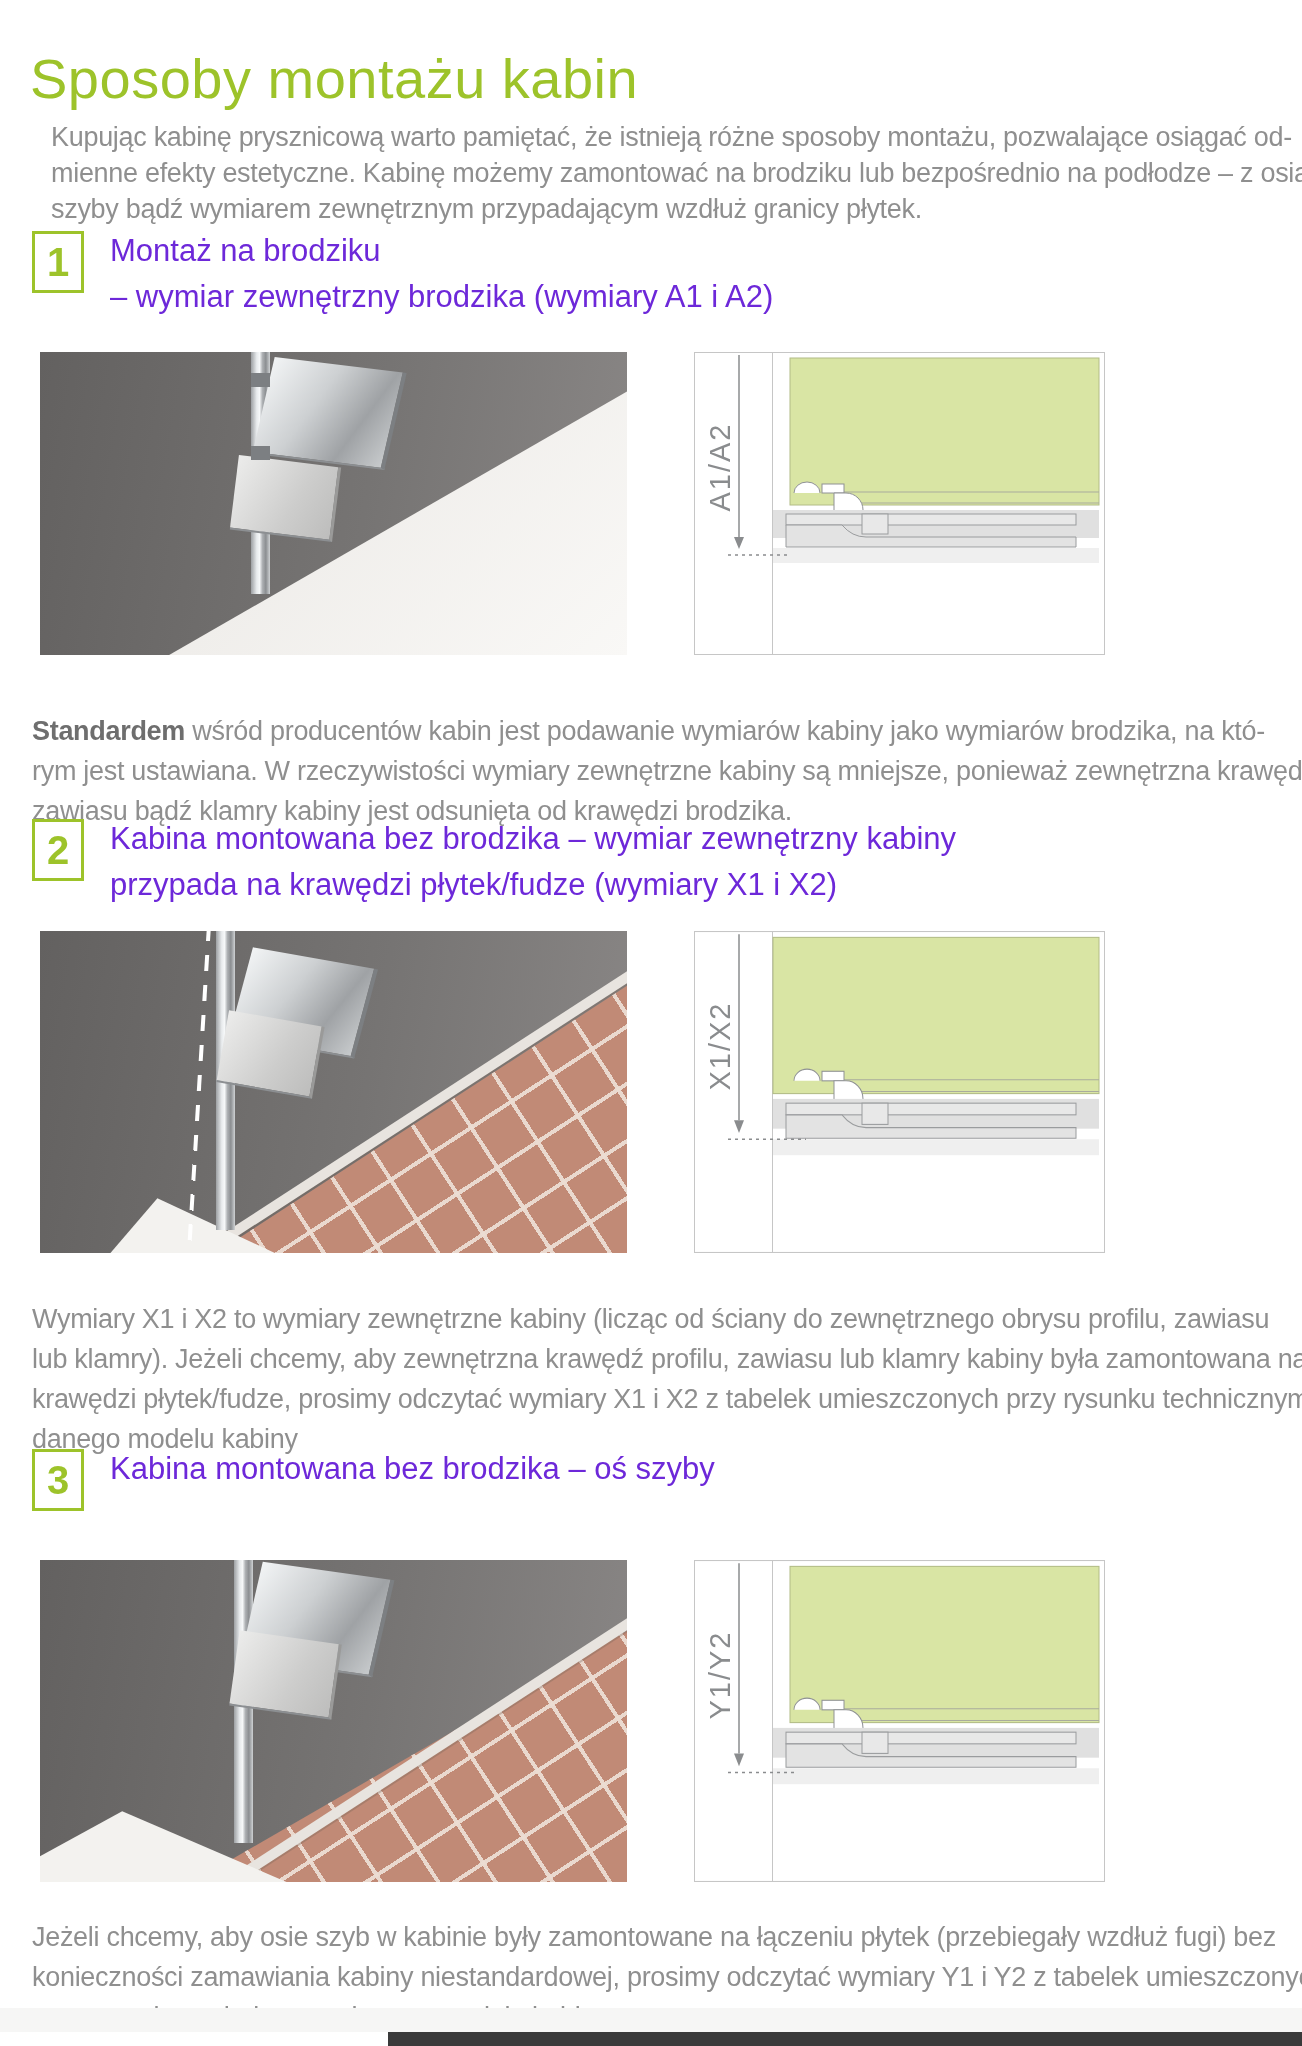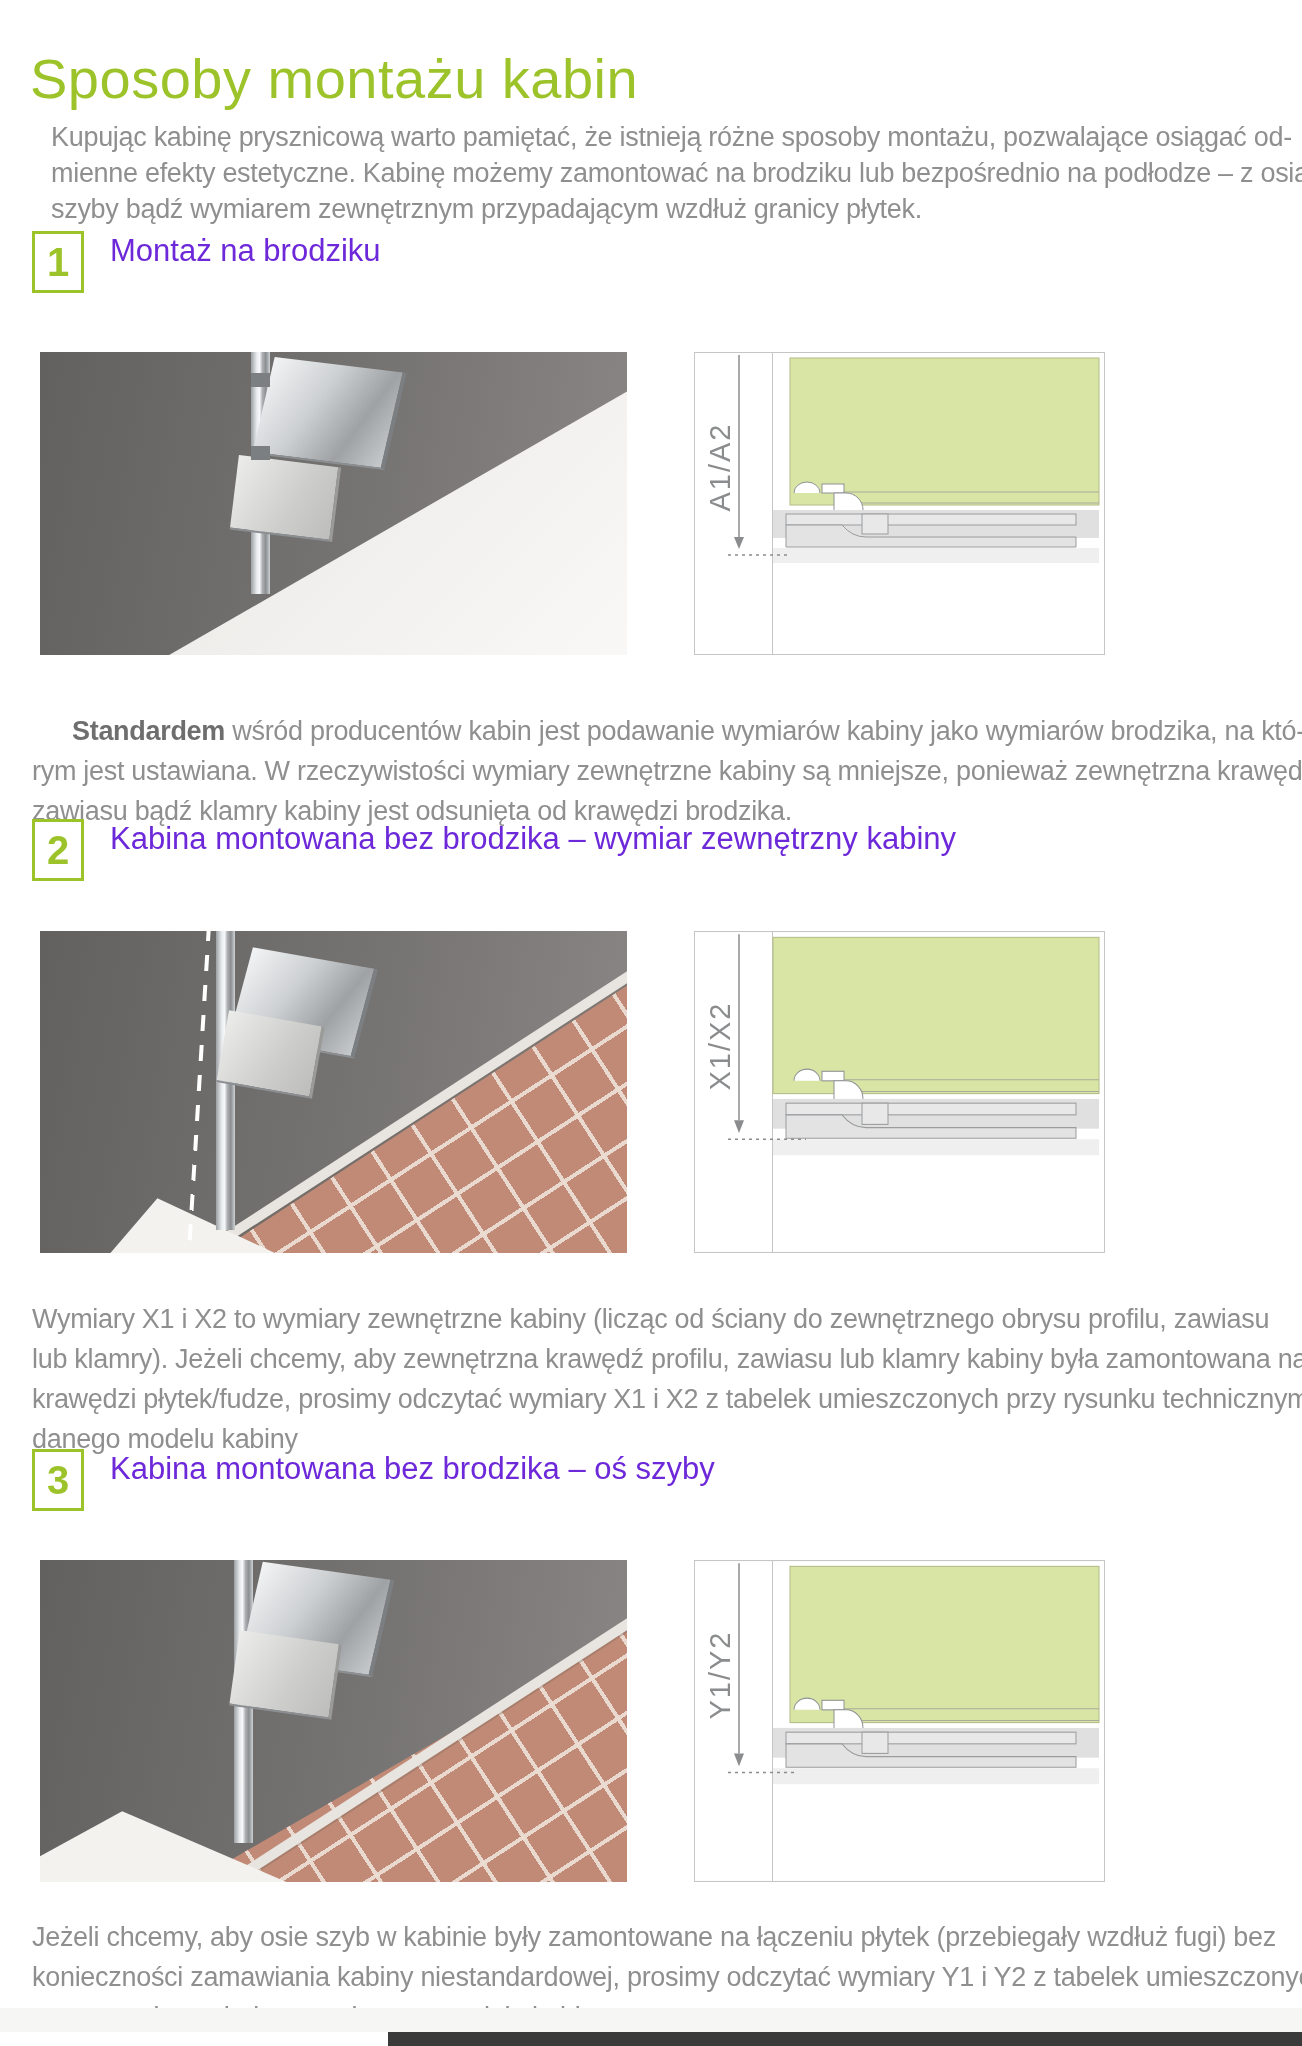--- a/index.html
+++ b/index.html
@@ -12,21 +12,21 @@
     position:absolute;left:30px;top:8px;font-size:56px;font-weight:400;
     color:#9dc32a;letter-spacing:.5px;white-space:nowrap;
   }
   .body-par{position:absolute;left:32px;color:#8f8f8f;font-size:27px;}
   .body-par .line{display:block;line-height:40px;white-space:nowrap;letter-spacing:-.3px;}
   .intro{top:92px;margin-left:19px;}
   .intro .line{line-height:36px;}
   .note1{top:684px;}
   .note2{top:1272px;}
   .note3{top:1890px;}
-  .note-bold{font-weight:bold;color:#6e6e6e;margin-left:40px;}
+  .note-bold{font-weight:bold;color:#6e6e6e;}
   
   .sec-head{position:absolute;left:32px;display:flex;align-items:flex-start;gap:26px;}
   .sec1{top:228px;} .sec2{top:816px;} .sec3{top:1446px;}
   .numbox{
     width:46px;height:56px;border:3px solid #9dc32a;display:flex;align-items:center;
     justify-content:center;font-size:40px;font-weight:bold;color:#9dc32a;margin-top:3px;
     flex:0 0 auto;
   }
   .sec-title .line{display:block;font-size:31px;line-height:46px;color:#6d28d9;white-space:nowrap;}
   
@@ -94,20 +94,21 @@
     <span class="line">mienne efekty estetyczne. Kabinę możemy zamontować na brodziku lub bezpośrednio na podłodze – z osią</span>
     <span class="line">szyby bądź wymiarem zewnętrznym przypadającym wzdłuż granicy płytek.</span>
   </p>
 
   <div class="sec-head sec1">
     <div class="numbox">
       <span>1</span>
     </div>
     <div class="sec-title">
       <span class="line">Montaż na brodziku</span>
+      <span class="line">– wymiar zewnętrzny brodzika (wymiary A1 i A2)</span>
     </div>
   </div>
 
   <div class="photo ph1">
     <div class="tray-wedge"></div>
     <div class="chrome-bar bar1"></div>
     <div class="plate plate-top1"></div>
     <div class="plate-mid1 plate"></div>
     <div class="knuckle kn-a"></div>
     <div class="knuckle kn-b"></div>
@@ -140,20 +141,21 @@
     <span class="line">rym jest ustawiana. W rzeczywistości wymiary zewnętrzne kabiny są mniejsze, ponieważ zewnętrzna krawędź</span>
     <span class="line">zawiasu bądź klamry kabiny jest odsunięta od krawędzi brodzika.</span>
   </p>
 
   <div class="sec-head sec2">
     <div class="numbox">
       <span>2</span>
     </div>
     <div class="sec-title">
       <span class="line">Kabina montowana bez brodzika – wymiar zewnętrzny kabiny</span>
+      <span class="line">przypada na krawędzi płytek/fudze (wymiary X1 i X2)</span>
     </div>
   </div>
 
   <div class="photo ph2">
     <div class="tiles tiles2"></div>
     <div class="baseboard"></div>
     <div class="tray-corner2"></div>
     <div class="chrome-bar bar2"></div>
     <div class="plate plate-top2"></div>
     <div class="plate-mid2 plate"></div>

